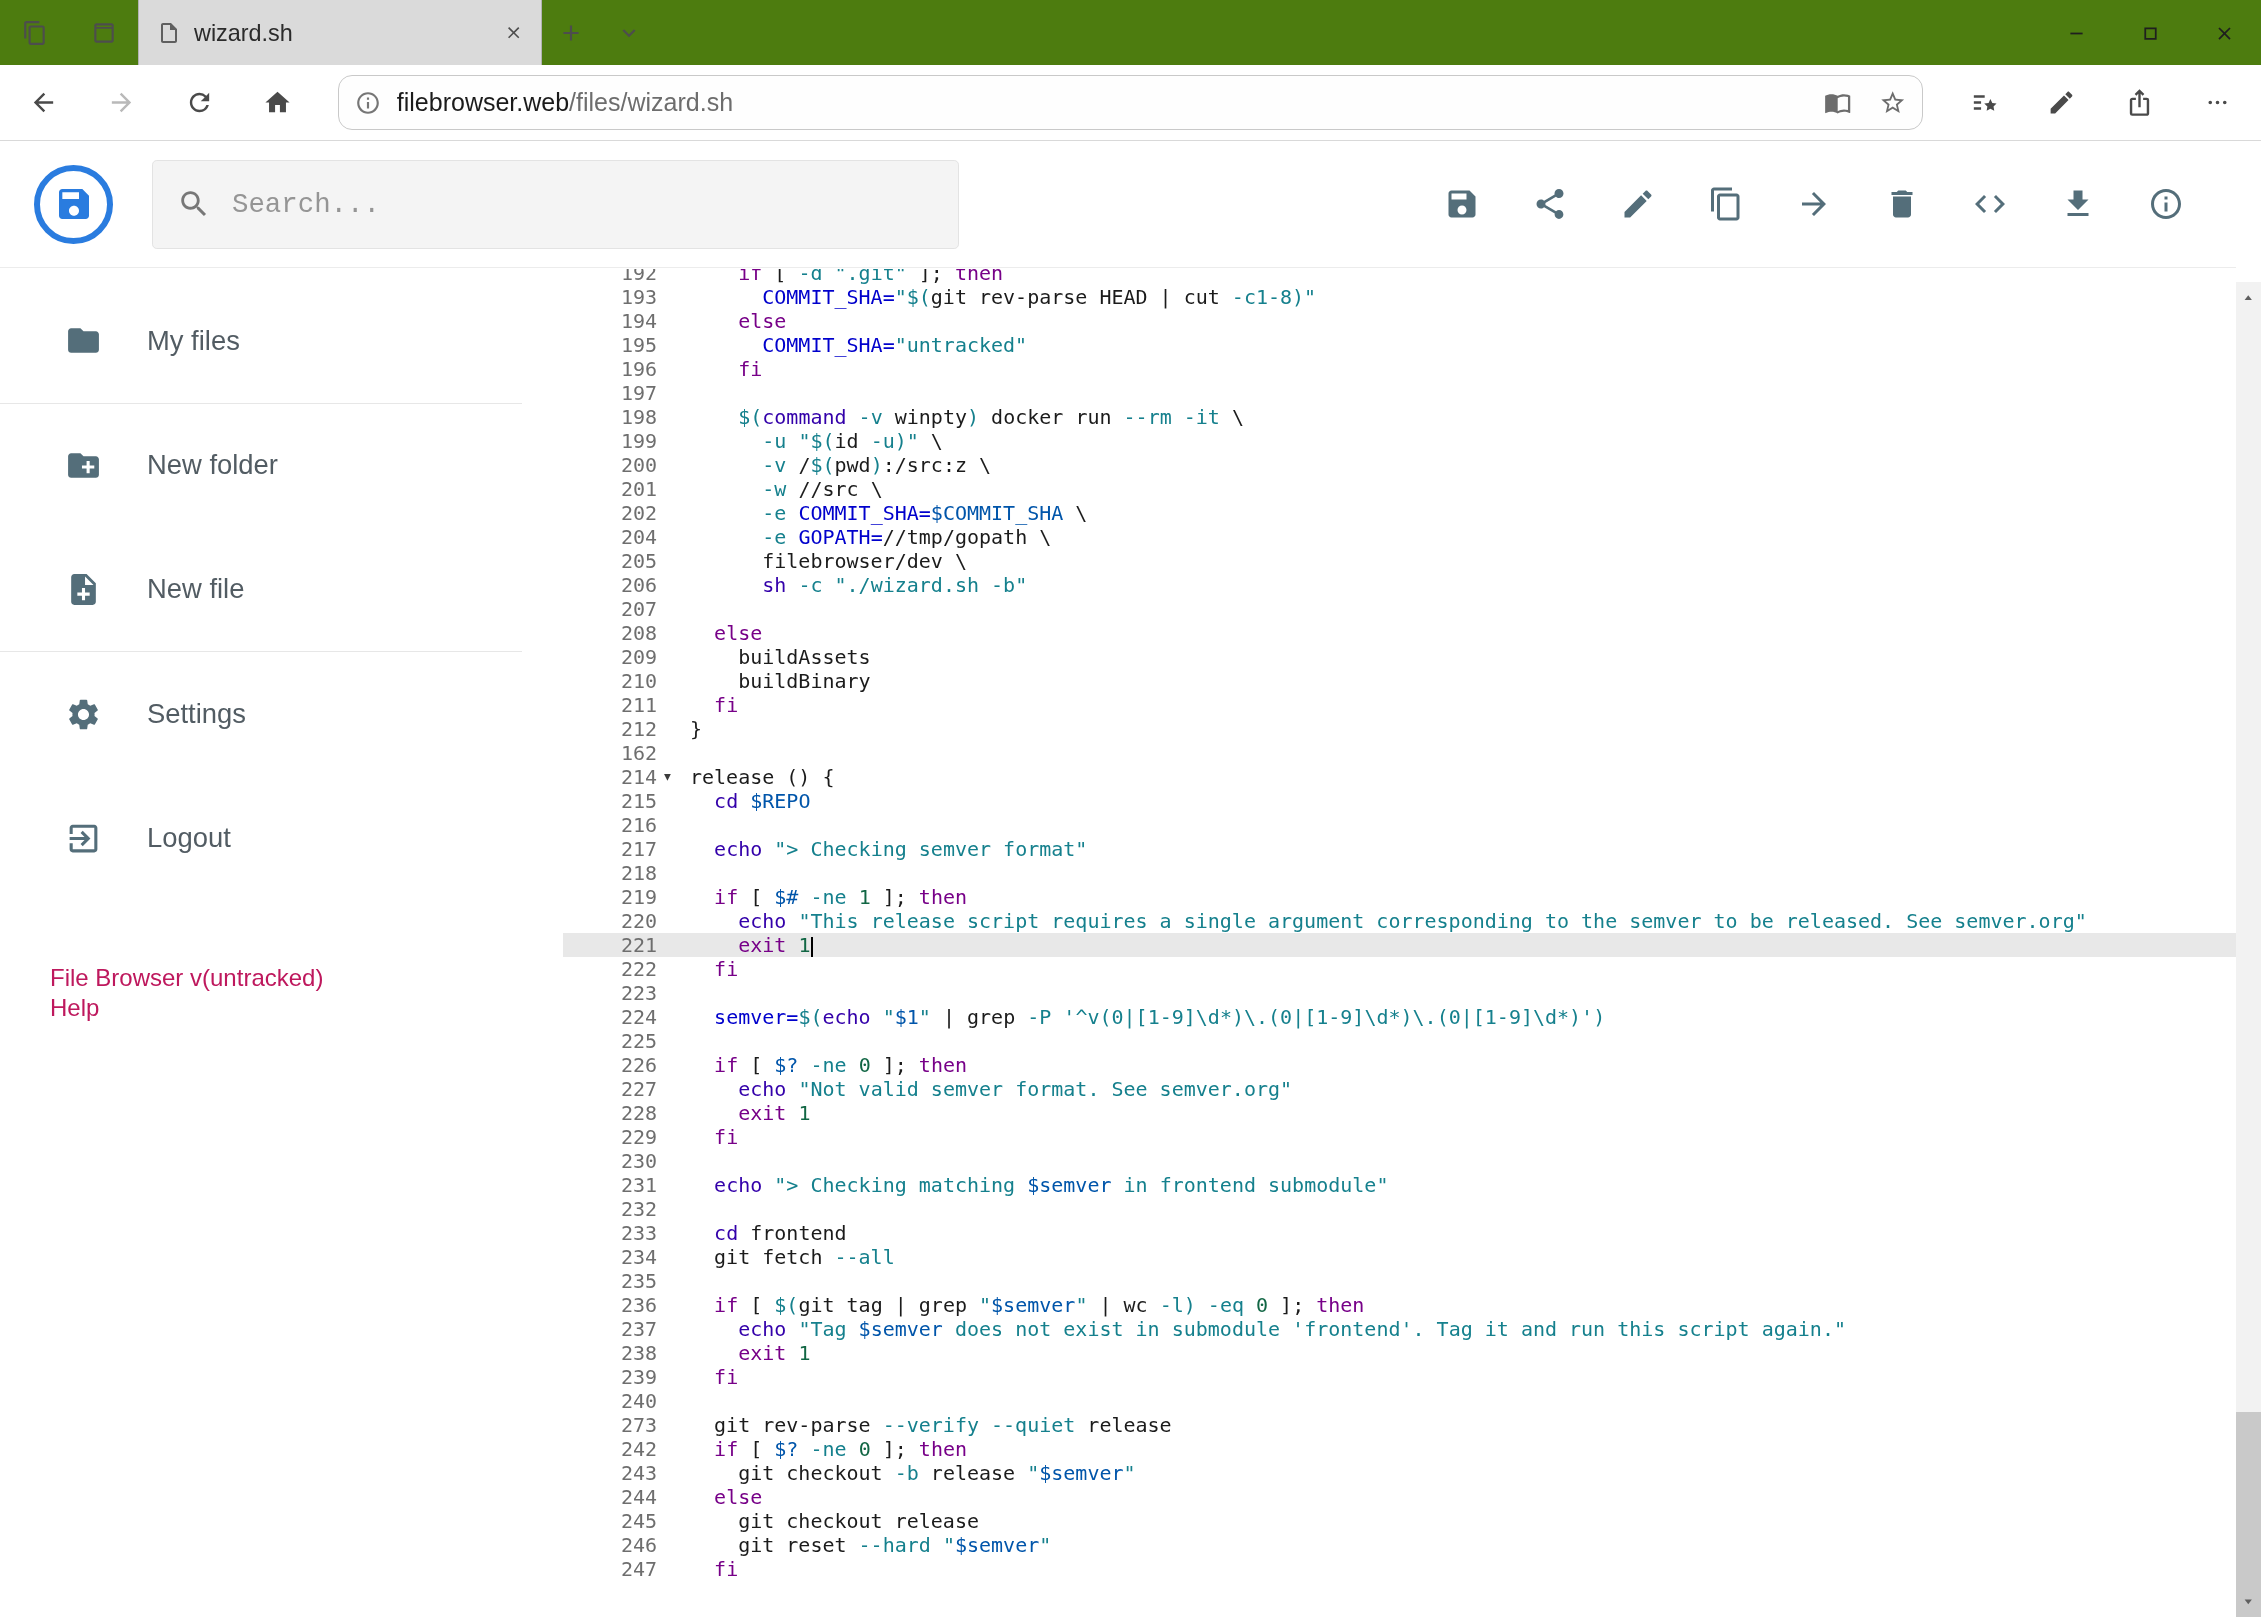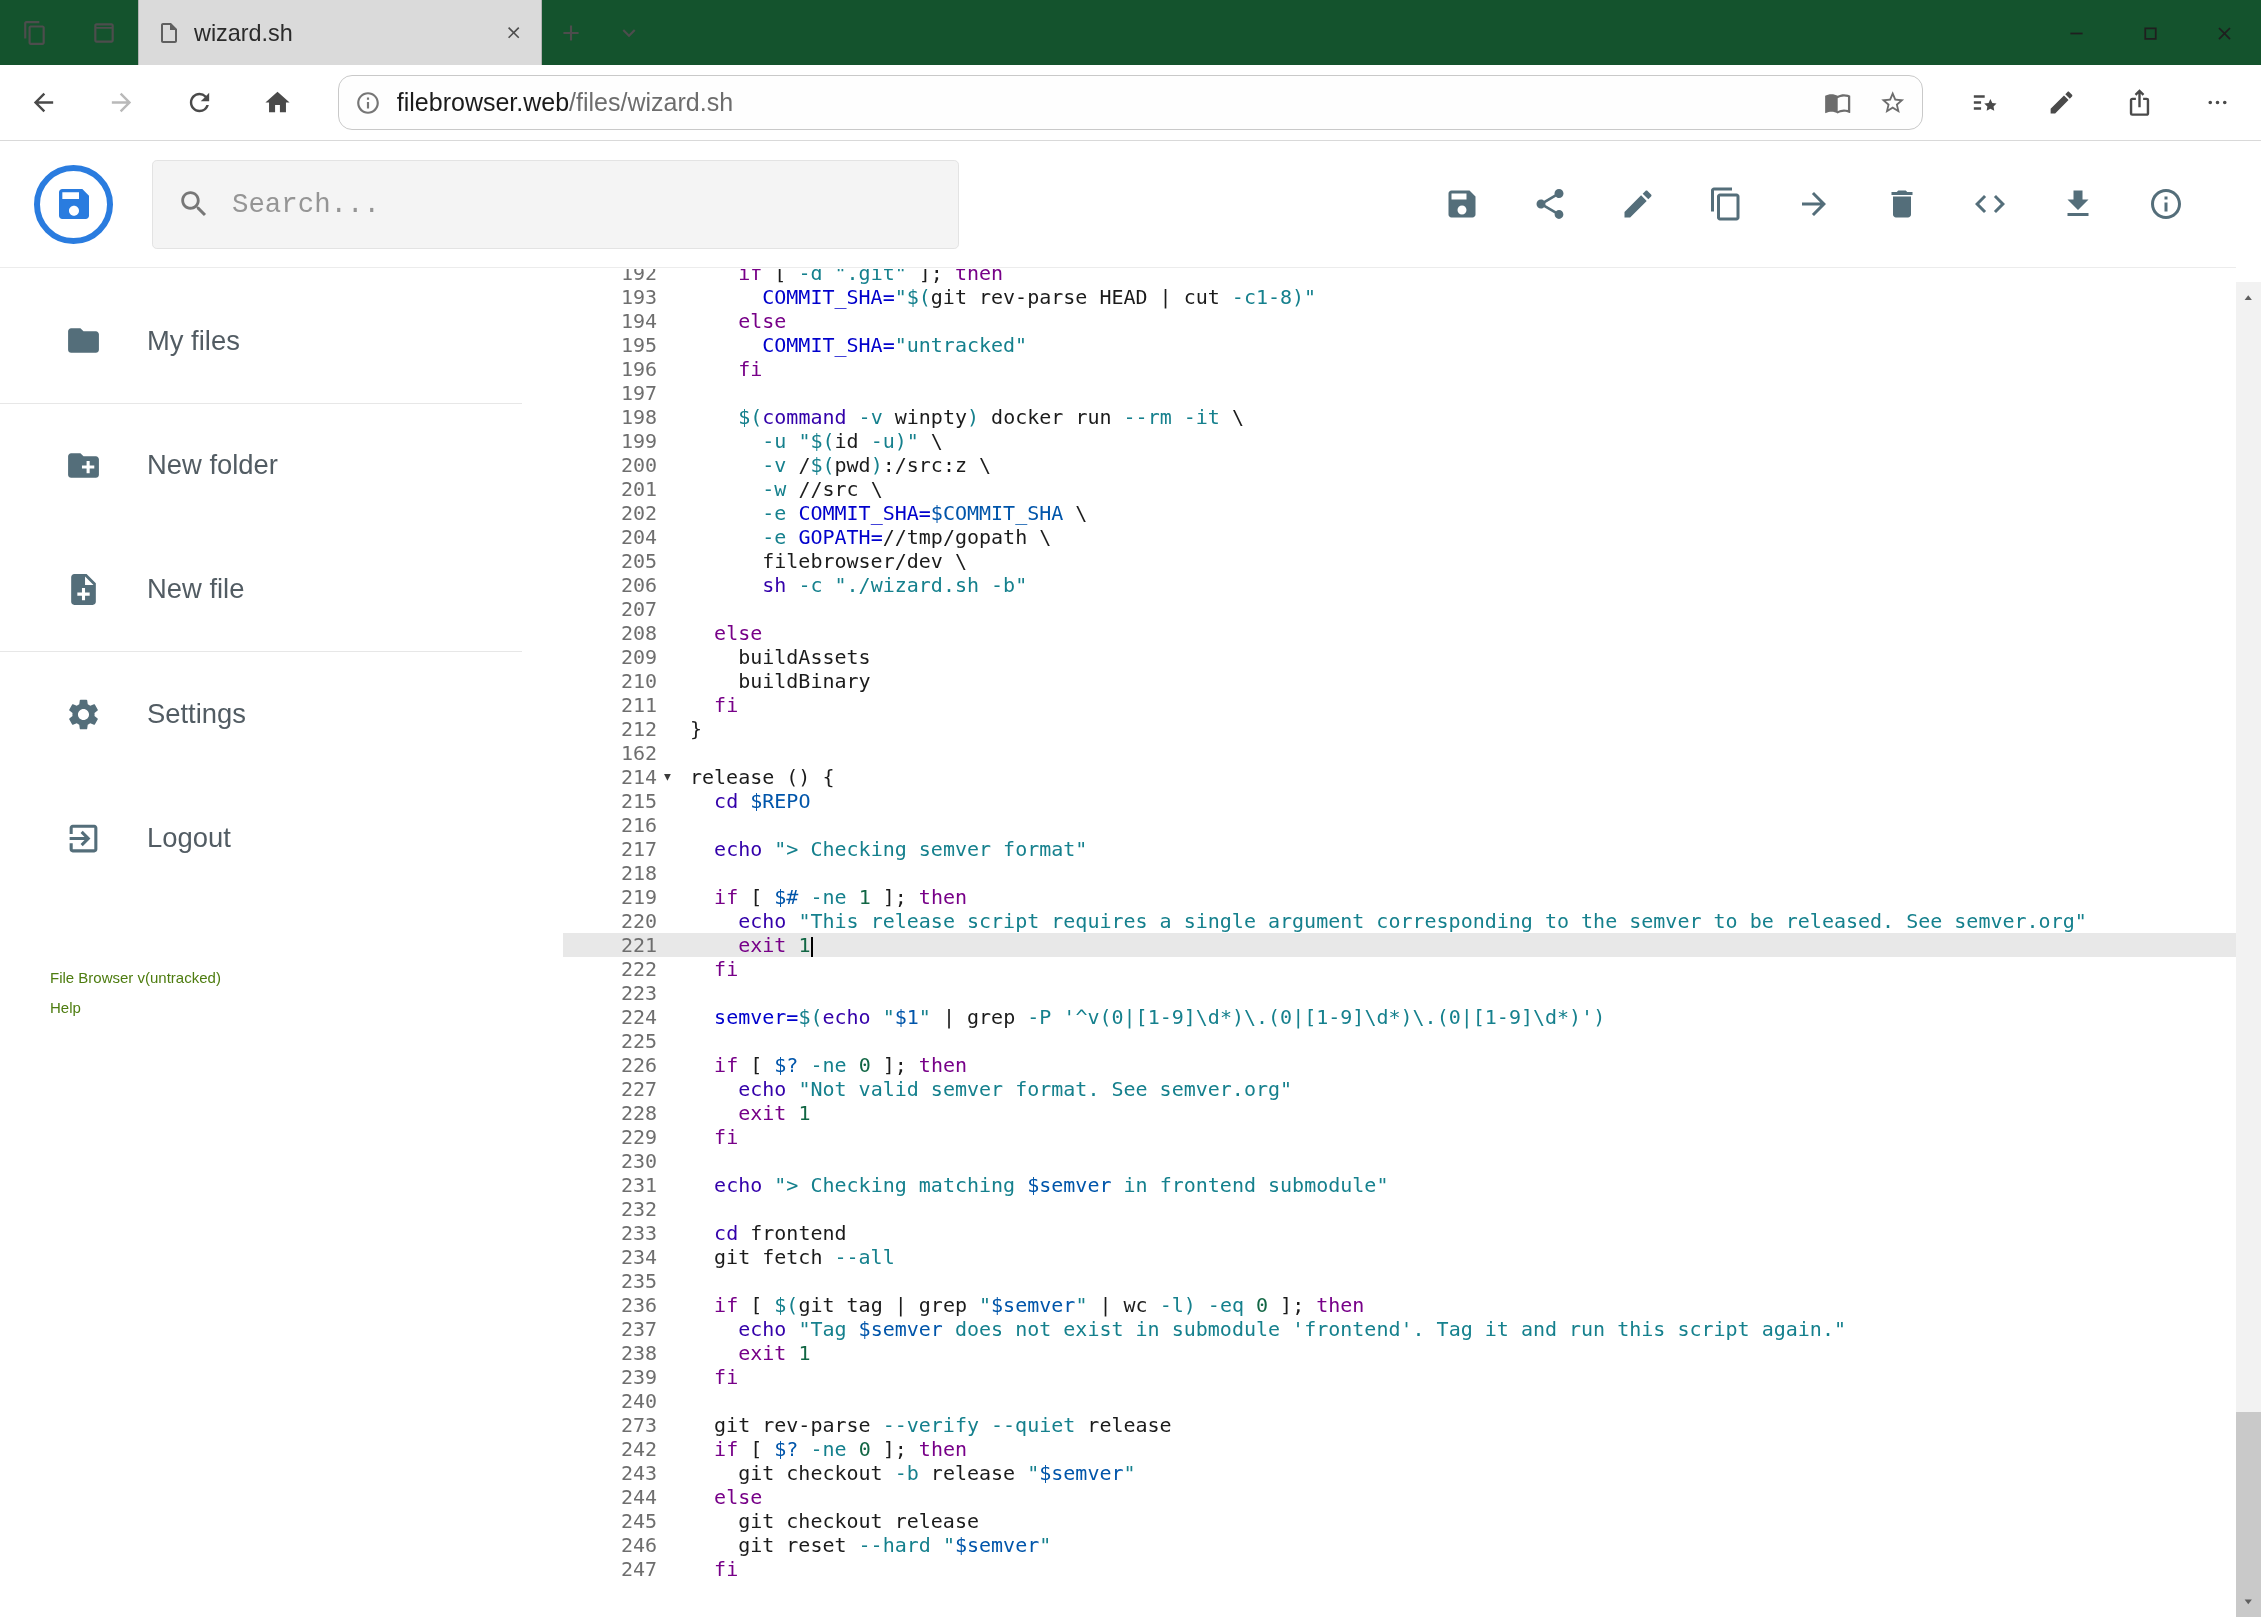--- a/index.html
+++ b/index.html
@@ -3,21 +3,21 @@
 <meta charset="utf-8">
 <style>
   *{margin:0;padding:0;box-sizing:border-box}
   html,body{width:2261px;height:1617px}
   body{font-family:"Liberation Sans",sans-serif;background:#fff;overflow:hidden}
   button{background:none;border:none;cursor:pointer;font:inherit;padding:0;color:inherit}
   svg{display:block;fill:currentColor}
   .screen{position:relative;width:2261px;height:1617px;background:#fff}
 
   
-  .tabbar{position:absolute;top:0;left:0;right:0;height:66px;background:#14532d;display:flex;align-items:stretch}
+  .tabbar{position:absolute;top:0;left:0;right:0;height:66px;background:#4d7c0f;display:flex;align-items:stretch}
   .chrome-btn{width:69px;display:flex;align-items:center;justify-content:center;color:#4d4d4d}
   .chrome-btn svg{width:26px;height:26px}
   .tab{width:404px;background:#dadada;display:flex;align-items:center;padding:0 18px;border-left:0.8px solid #b3b3b3;border-right:0.8px solid #b3b3b3}
   .tab-favicon{color:#5f5f5f}
   .tab-favicon svg{width:24px;height:24px}
   .tab-title{font-size:23.4px;color:#2b2b2b;margin-left:13px;flex:1;white-space:nowrap;overflow:hidden}
   .tab-close{color:#4d4d4d}
   .tab-close svg{width:19.4px;height:19.4px}
   .small-btn{width:58px}
   .win-controls{margin-left:auto;display:flex}
@@ -52,21 +52,21 @@
   .action-btn{color:#546e7a}
   .action-btn svg{width:36px;height:36px}
 
   .app-body{position:absolute;top:128px;left:0;right:25px;bottom:0}
   .sidebar{position:absolute;top:0;left:0;width:522px;bottom:0;background:#fff}
   .side-menu{padding-top:9.7px}
   .side-item{height:124px;display:flex;align-items:center;padding-left:65px;color:#546e7a;cursor:pointer}
   .side-item svg{width:37px;height:37px;flex:none}
   .side-item .side-label{font-size:27.4px;margin-left:45px;color:#525c63}
   .side-divider{height:0.8px;background:#e7e7e7}
-  .side-footer{position:absolute;top:694px;left:50px;font-size:15px;color:#4d7c0f;line-height:30px}
+  .side-footer{position:absolute;top:694px;left:50px;font-size:24px;color:#be185d;line-height:30px}
 
   
   .editor{position:absolute;top:0;left:563px;right:0;bottom:0;overflow:hidden;background:#fff}
   .code-lines{margin-top:-8px}
   .line{display:flex;height:24px;font-family:"DejaVu Sans Mono",monospace;font-size:20px;line-height:24px;white-space:pre}
   .line.active{background:#e8e8e8}
   .ln{flex:none;width:94px;text-align:right;color:#6e6e6e}
   .fold{flex:none;width:21px;text-align:center;font-size:13.7px;line-height:24px;color:#3c3c3c;font-family:"Liberation Sans",sans-serif}
   .codetext{flex:1;padding-left:12px}
   .cursor{display:inline-block;width:1.6px;height:20px;background:#000;vertical-align:middle;margin-left:0.8px}

